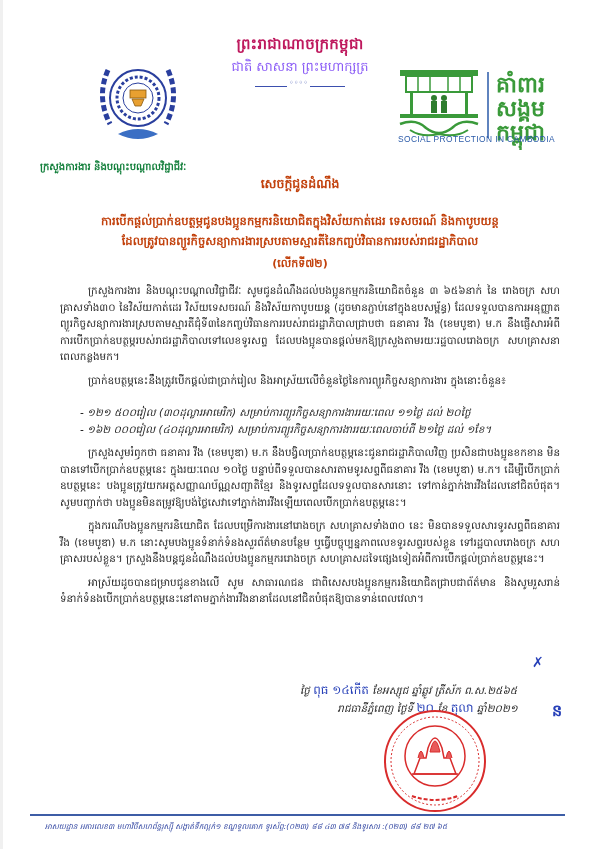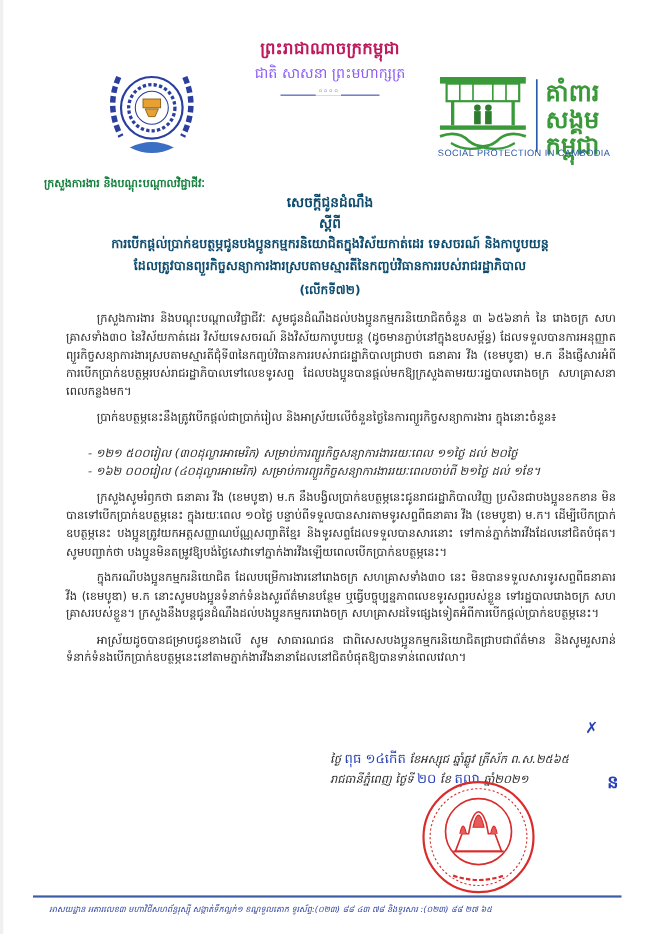--- a/index.html
+++ b/index.html
@@ -17,37 +17,37 @@
   .kingdom-divider { margin: 6px auto 0; width: 90px; height: 6px; position: relative; }
   .kingdom-divider::before { content: ""; position: absolute; left: 0; right: 0; top: 3px; height: 1px; background: #3b4fae; }
   .kingdom-divider::after { content: "◦◦◦◦"; position: absolute; left: 32px; top: -5px; font-size: 8px; color: #3b4fae; background: #fff; padding: 0 2px; }
 
   .sp-logo { position: absolute; left: 396px; top: 56px; width: 200px; height: 100px; }
   .sp-caption { position: absolute; left: 398px; top: 134px; width: 200px; font-size: 8.4px; color: #2a5aa8; font-family: "Liberation Sans", sans-serif; letter-spacing: 0.4px; }
 
   .ministry-name { position: absolute; left: 40px; top: 160px; font-size: 10px; font-weight: bold; color: #15803d; }
 
   
-  .doc-title { position: absolute; left: 0; width: 600px; text-align: center; font-weight: bold; color: #0c4a6e; }
+  .doc-title { position: absolute; left: 0; width: 600px; text-align: center; font-weight: bold; color: #c2410c; }
   .t1 { top: 176px; font-size: 12.5px; }
   .t2 { top: 195px; font-size: 12.5px; }
   .t3 { top: 214px; font-size: 11.5px; }
   .t4 { top: 234px; font-size: 11.5px; }
   .t5 { top: 256px; font-size: 11px; }
 
   
   .body-text { position: absolute; left: 60px; width: 500px; font-size: 10.4px; line-height: 16.5px; text-align: justify; color: #262626; }
   .para { text-indent: 28px; margin: 0 0 7px 0; }
   .bullets { margin: 16px 0 7px 0; padding: 0; list-style: none; font-style: italic; }
   .bullets li { padding-left: 20px; }
   .p1 { top: 282px; }
 
   
   .date-lunar { position: absolute; left: 300px; top: 682px; width: 265px; font-size: 10.4px; font-style: italic; color: #262626; }
-  .date-civil { position: absolute; left: 300px; top: 700px; width: 255px; text-align: left; font-size: 10.4px; font-style: italic; color: #262626; }
+  .date-civil { position: absolute; left: 300px; top: 700px; width: 255px; text-align: center; font-size: 10.4px; font-style: italic; color: #262626; }
   .hand { color: #2740b8; font-style: normal; font-size: 12px; }
   .initial-mark { position: absolute; left: 532px; top: 654px; color: #2740b8; font-size: 14px; }
   .sign-mark { position: absolute; left: 552px; top: 700px; color: #2740b8; font-size: 16px; font-weight: bold; }
 
   .seal { position: absolute; left: 382px; top: 708px; width: 106px; height: 106px; }
 
   
   .footer-line { position: absolute; left: 30px; top: 814px; width: 535px; height: 2px; background: #3d5da6; }
   .footer-text { position: absolute; left: 0; top: 822px; width: 492px; text-align: center; font-size: 7.4px; font-style: italic; color: #2a3f9e; }
   .left-edge { position: absolute; left: 0; top: 0; width: 3px; height: 849px; background: #f0f0f0; }
@@ -94,21 +94,20 @@
     <line x1="92" y1="6" x2="92" y2="72" stroke="#2a5aa8" stroke-width="1.5"></line>
     <text x="100" y="26" font-size="22" font-weight="bold" fill="#3a9a3a" font-family="DejaVu Sans, sans-serif">គាំពារ</text>
     <text x="100" y="50" font-size="22" font-weight="bold" fill="#3a9a3a" font-family="DejaVu Sans, sans-serif">សង្គម</text>
     <text x="100" y="74" font-size="22" font-weight="bold" fill="#3a9a3a" font-family="DejaVu Sans, sans-serif">កម្ពុជា</text>
   </svg>
   <div class="sp-caption">SOCIAL PROTECTION IN CAMBODIA</div>
 
   <div class="ministry-name">ក្រសួងការងារ និងបណ្តុះបណ្តាលវិជ្ជាជីវៈ</div>
 
   <div class="doc-title t1">សេចក្តីជូនដំណឹង</div>
-  <div class="doc-title t2">ស្តីពី</div>
   <div class="doc-title t4">ដែលត្រូវបានព្យួរកិច្ចសន្យាការងារស្របតាមស្មារតីនៃកញ្ចប់វិធានការរបស់រាជរដ្ឋាភិបាល</div>
   <div class="doc-title t3">ការបើកផ្តល់ប្រាក់ឧបត្ថម្ភជូនបងប្អូនកម្មករនិយោជិតក្នុងវិស័យកាត់ដេរ ទេសចរណ៍ និងកាបូបយន្ត</div>
   <div class="doc-title t5">(លើកទី៧២)</div>
 
   <div class="body-text p1">
     <p class="para">ក្រសួងការងារ និងបណ្តុះបណ្តាលវិជ្ជាជីវៈ សូមជូនដំណឹងដល់បងប្អូនកម្មករនិយោជិតចំនួន ៣ ៦៥៦នាក់ នៃ រោងចក្រ សហគ្រាសទាំង៣០ នៃវិស័យកាត់ដេរ វិស័យទេសចរណ៍ និងវិស័យកាបូបយន្ត (ដូចមានភ្ជាប់នៅក្នុងឧបសម្ព័ន្ធ) ដែលទទួលបានការអនុញ្ញាតព្យួរកិច្ចសន្យាការងារស្របតាមស្មារតីជុំទី៣នៃកញ្ចប់វិធានការរបស់រាជរដ្ឋាភិបាលជ្រាបថា ធនាគារ វីង (ខេមបូឌា) ម.ក នឹងផ្ញើសារអំពីការបើកប្រាក់ឧបត្ថម្ភរបស់រាជរដ្ឋាភិបាលទៅលេខទូរសព្ទ ដែលបងប្អូនបានផ្តល់មកឱ្យក្រសួងតាមរយៈរដ្ឋបាលរោងចក្រ សហគ្រាសនាពេលកន្លងមក។</p>
     <p class="para">ប្រាក់ឧបត្ថម្ភនេះនឹងត្រូវបើកផ្តល់ជាប្រាក់រៀល និងអាស្រ័យលើចំនួនថ្ងៃនៃការព្យួរកិច្ចសន្យាការងារ ក្នុងនោះចំនួន៖</p>
     <ul class="bullets">
       <li>- ១២១ ៥០០រៀល (៣០ដុល្លារអាមេរិក) សម្រាប់ការព្យួរកិច្ចសន្យាការងាររយៈពេល ១១ថ្ងៃ ដល់ ២០ថ្ងៃ</li>
       <li>- ១៦២ ០០០រៀល (៤០ដុល្លារអាមេរិក) សម្រាប់ការព្យួរកិច្ចសន្យាការងាររយៈពេលចាប់ពី ២១ថ្ងៃ ដល់ ១ខែ។</li>

